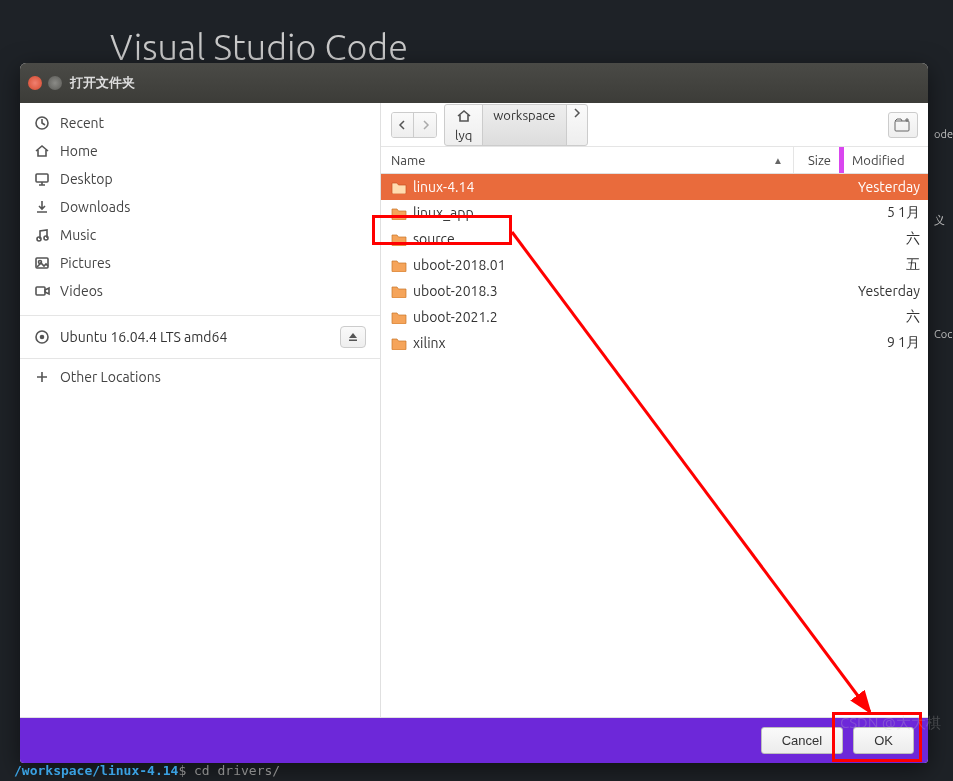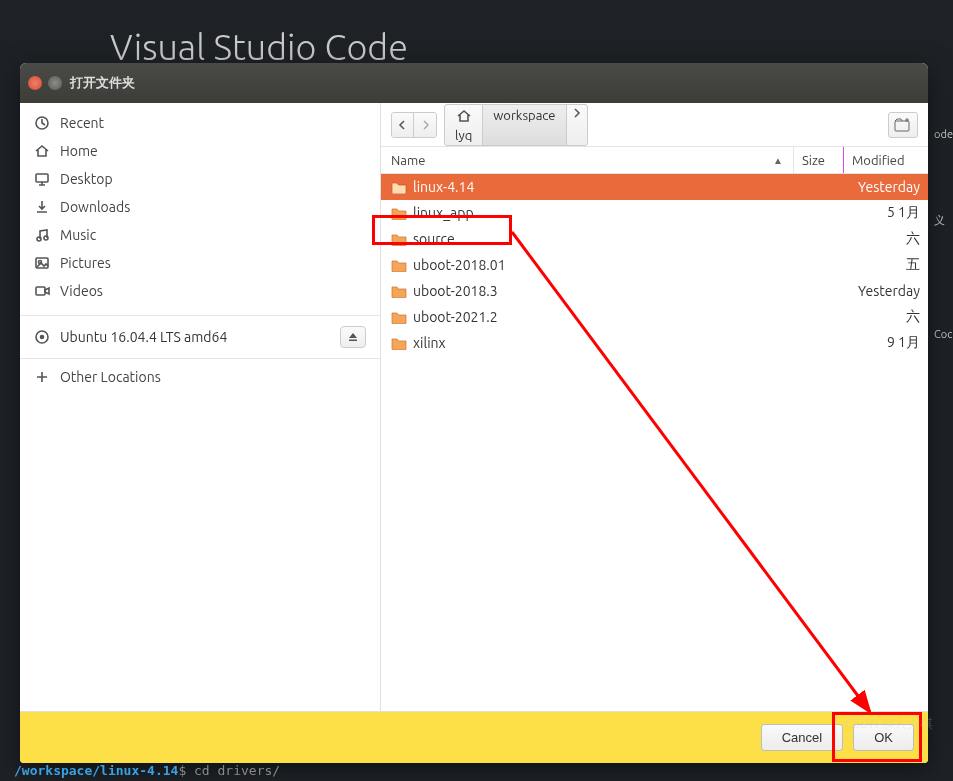--- a/index.html
+++ b/index.html
@@ -29,38 +29,38 @@
 .nav-btn:last-child { border-right: none; }
 .crumbs { display: flex; }
 .crumb { border: 1px solid #ccc; padding: 3px 10px; font-size: 13px; background: linear-gradient(#fafafa,#eee); margin-left: -1px; display: flex; align-items: center; gap: 4px; flex-direction: column; }
 .crumb.first { border-radius: 3px 0 0 3px; }
 .crumb.active { background: linear-gradient(#eee,#ddd); }
 .crumb.last { border-radius: 0 3px 3px 0; }
 .spacer { flex: 1; }
 .new-folder-btn { width: 30px; height: 26px; border: 1px solid #ccc; border-radius: 3px; background: linear-gradient(#fafafa,#eee); display: flex; align-items: center; justify-content: center; }
 .list-head { display: flex; border-bottom: 1px solid #e0e0e0; font-size: 13px; color: #444; }
 .col-name { flex: 1; padding: 6px 10px; border-right: 1px solid #e5e5e5; display: flex; align-items: center; justify-content: space-between; }
-.col-size { width: 50px; padding: 6px 8px; border-right: 1px solid #d946ef; }
+.col-size { width: 50px; padding: 6px 8px; border-right: 5px solid #d946ef; text-align: right; }
 .col-mod { width: 84px; padding: 6px 8px; }
 .file-list { flex: 1; overflow: auto; }
 .row { display: flex; align-items: center; font-size: 14px; color: #333; height: 26px; }
 .row.selected { background: #e96b3c; color: #fff; }
 .cell-name { flex: 1; display: flex; align-items: center; gap: 6px; padding: 0 10px; }
 .cell-size { width: 50px; padding: 0 8px; }
 .cell-mod { width: 84px; padding: 0 8px; text-align: right; }
 .folder-icon { width: 16px; height: 14px; display: inline-block; }
 .folder-icon svg { width: 16px; height: 14px; }
 .row.selected .folder-icon svg path { fill: #ffdcb0; stroke: #c85020; }
-.footer { height: 52px; border-top: 1px solid #e0e0e0; display: flex; align-items: center; justify-content: flex-end; padding: 0 14px; gap: 10px; background: #fde047; }
+.footer { height: 46px; border-top: 1px solid #e0e0e0; display: flex; align-items: center; justify-content: flex-end; padding: 0 14px; gap: 10px; background: #6d28d9; }
 .btn { padding: 5px 20px; border: 1px solid #bdbdbd; border-radius: 3px; background: linear-gradient(#fafafa,#ececec); font-size: 13px; color: #333; cursor: pointer; }
 .annot-box { position: absolute; border: 3px solid red; pointer-events: none; }
 .annot-arrow { position: absolute; pointer-events: none; }
 .sort-arrow { font-size: 10px; color: #666; }
 .side-partial { position: absolute; right: 0; top: 120px; color: #c9c9c9; font-size: 11px; line-height: 28px; text-align: left; }
-.watermark { position: absolute; right: 20px; bottom: 48px; color: rgba(200,200,200,0.25); font-size: 13px; }
+.watermark { position: absolute; right: 12px; bottom: 48px; color: rgba(200,200,200,0.25); font-size: 15px; }
 .bottom-term { position: absolute; left: 0; bottom: 0; height: 18px; width: 100%; color: #4aa0d0; font-family: monospace; font-size: 13px; padding-left: 14px; overflow: hidden; white-space: nowrap; margin-top: 40px; }
 .bottom-term .path { color: #3aa0e0; font-weight: bold; }
 .bottom-term .cmd { color: #888; }
 </style>
 </head>
 <body>
 
 <div class="bg-title">Visual Studio Code</div>
 
 <div class="side-partial">

